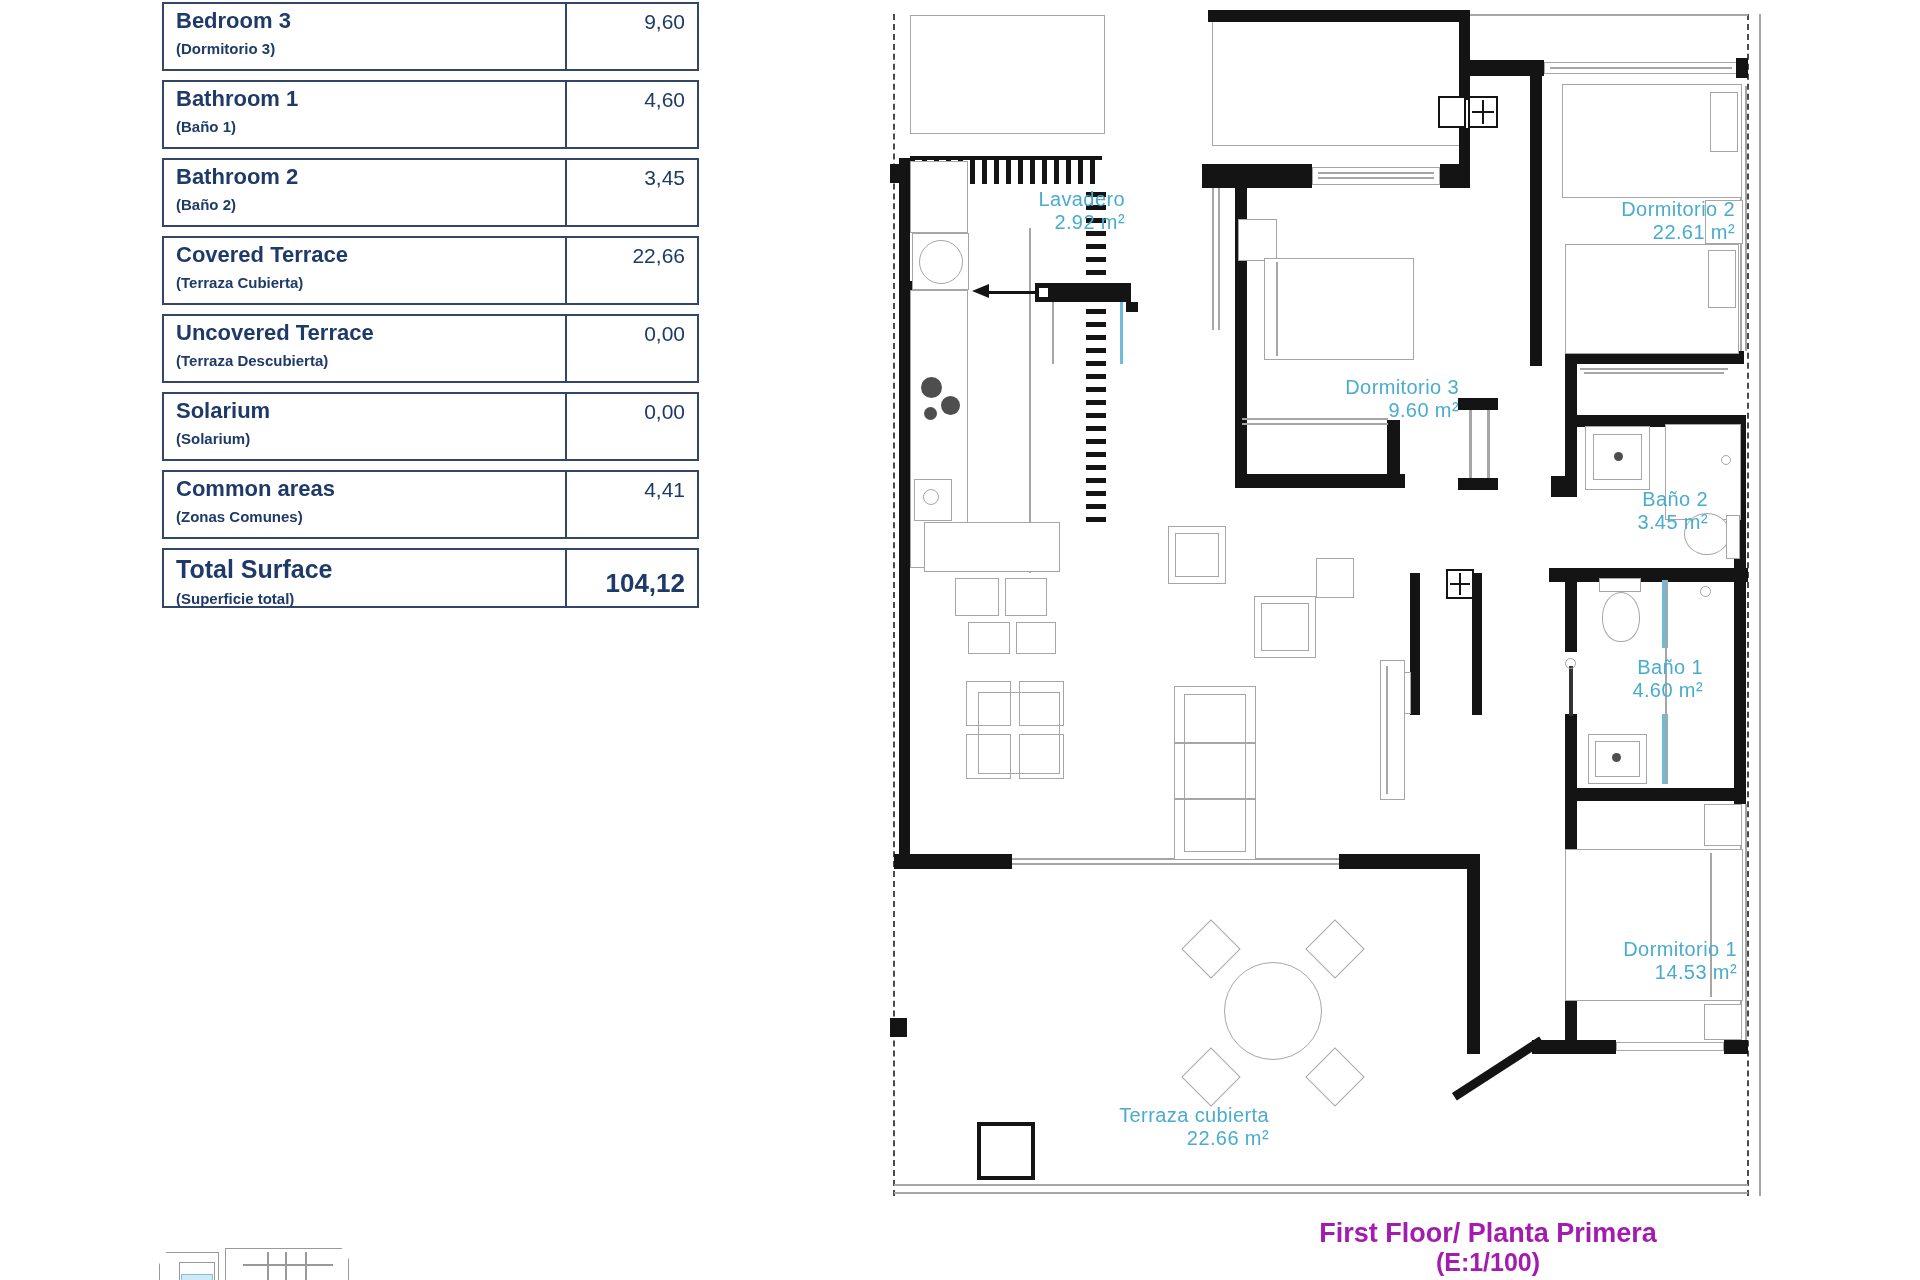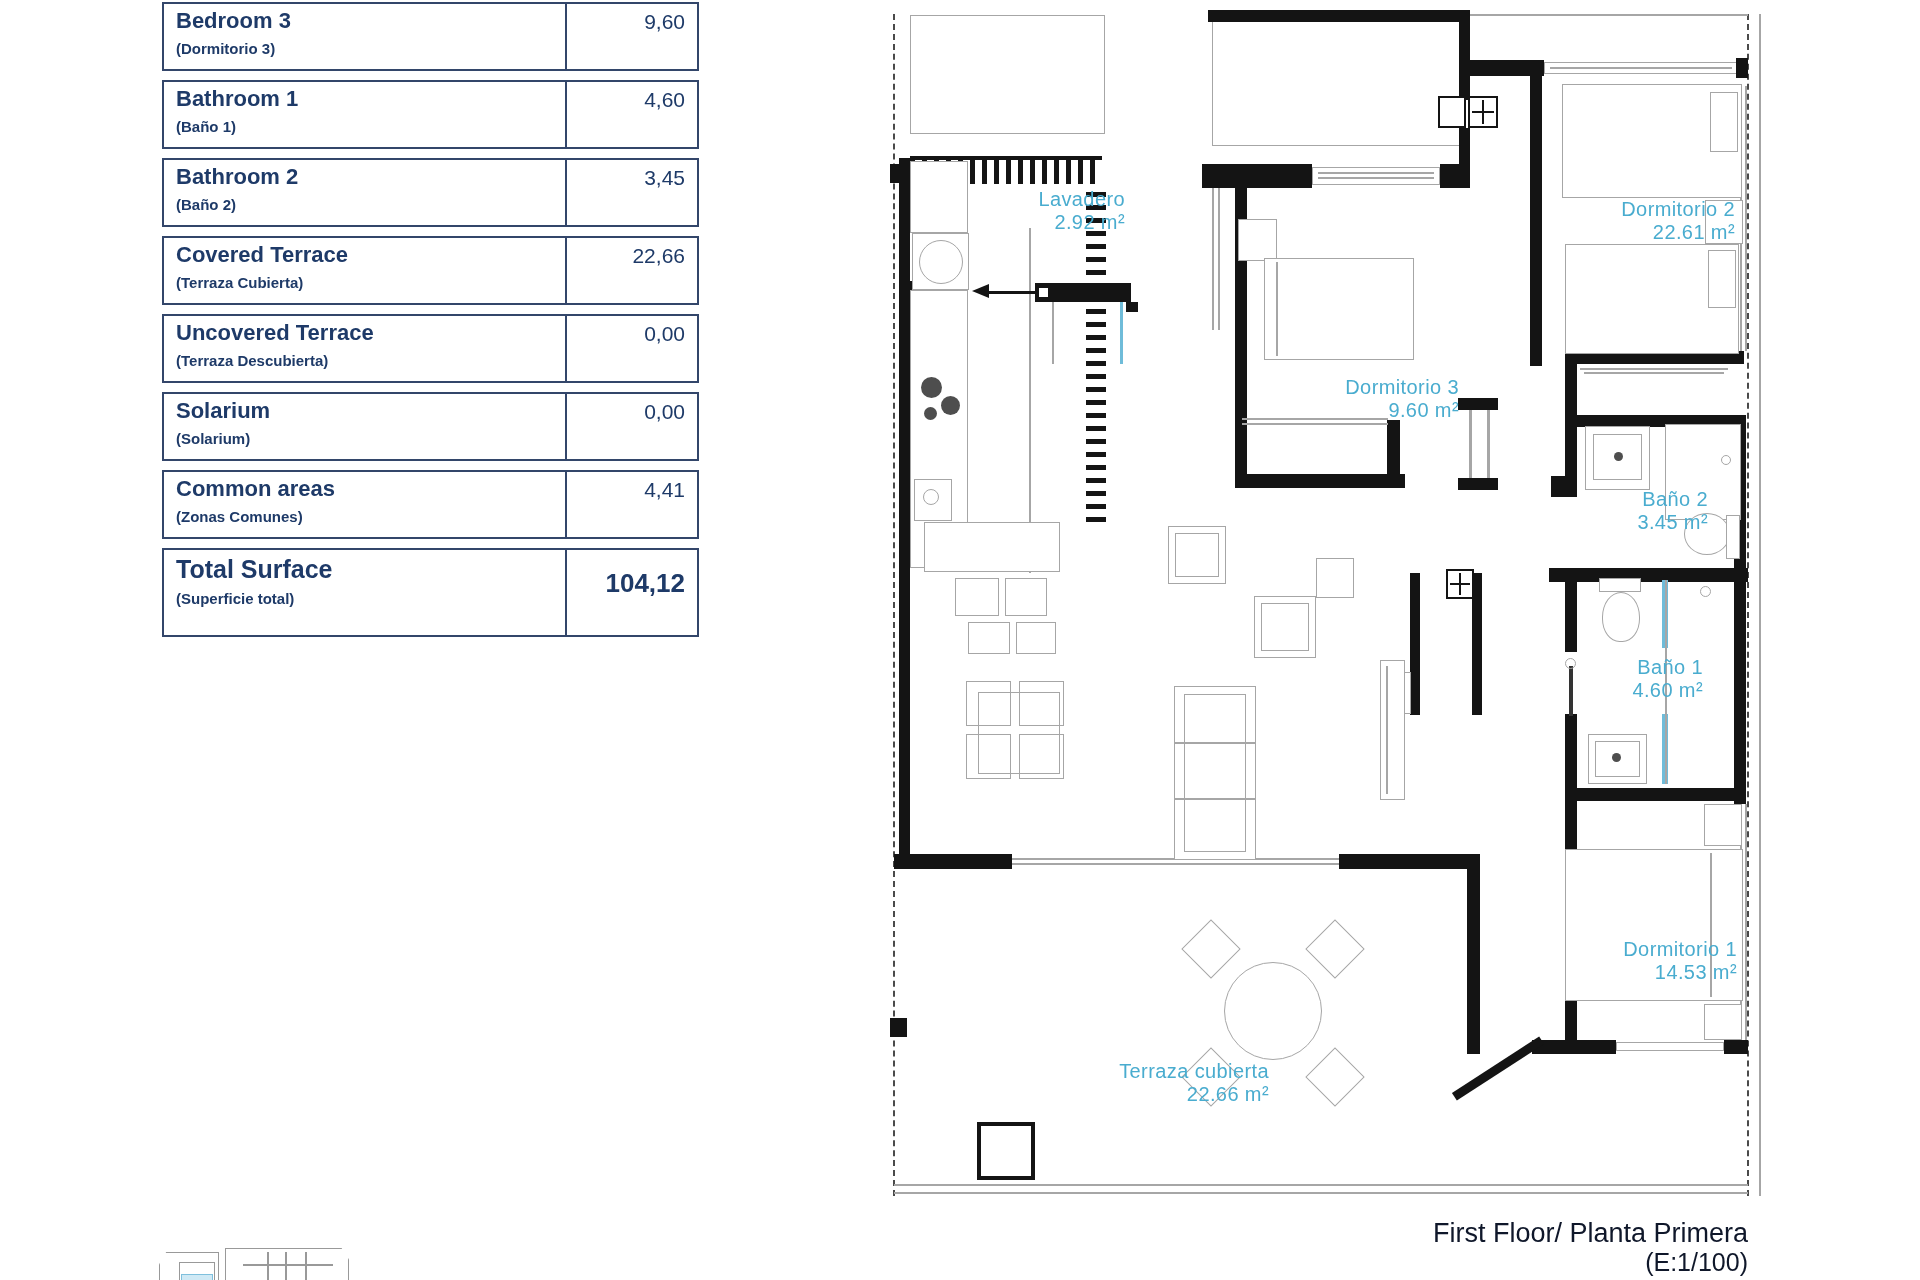--- a/index.html
+++ b/index.html
@@ -1,21 +1,21 @@
 <!DOCTYPE html>
 <html><head>
 <meta charset="utf-8">
 <style>
   html,body{margin:0;padding:0;background:#fff;}
   .stage{position:relative;width:1920px;height:1280px;background:#fff;overflow:hidden;
          font-family:"Liberation Sans", sans-serif;margin-left:22px;}
   
   .stable{position:absolute;left:140px;top:2px;width:537px;}
   .srow{display:flex;border:2px solid #33466a;background:#fff;height:69px;margin-bottom:9px;box-sizing:border-box;}
-  .srow-total{height:89px;}
+  .srow-total{height:60px;}
   .rl{flex:1;padding:4px 0 0 12px;}
   .rl .en{font-size:22px;font-weight:bold;color:#1e3a68;line-height:26px;display:block;}
   .rl .es{font-size:15px;font-weight:bold;color:#1e3a68;display:block;margin-top:6px;}
   .srow-total .en{font-size:25px;line-height:30px;}
   .rv{width:132px;border-left:2px solid #33466a;text-align:right;padding:6px 12px 0 0;font-size:21px;color:#1e3a68;box-sizing:border-box;}
   .rv-total{font-size:26px;font-weight:bold;padding-top:18px;}
   
   .w{position:absolute;background:#141414;}
   .f{position:absolute;border:1.5px solid #a6a6a6;background:#fff;box-sizing:border-box;}
   .ft{position:absolute;border:1.5px solid #a6a6a6;background:transparent;box-sizing:border-box;}
@@ -25,21 +25,21 @@
   .circ{border-radius:50%;}
   .dash{position:absolute;border-left:2px dashed #4a4a4a;width:0;}
   .plus,.psq{position:absolute;border:2.5px solid #141414;background:#fff;box-sizing:border-box;}
   .plus::before{content:"";position:absolute;left:50%;top:2px;bottom:2px;width:2px;background:#141414;transform:translateX(-50%);}
   .plus::after{content:"";position:absolute;top:50%;left:2px;right:2px;height:2px;background:#141414;transform:translateY(-50%);}
   .tooth-h{position:absolute;background:repeating-linear-gradient(90deg,#141414 0 5px,#ffffff 5px 12px);border-top:4px solid #141414;box-sizing:border-box;}
   .tooth-v{position:absolute;background:repeating-linear-gradient(0deg,#141414 0 5px,#ffffff 5px 13px);}
   .lbl{position:absolute;text-align:right;color:#49accf;font-size:20px;line-height:23px;letter-spacing:.4px;}
   .lbl span{display:block;}
   .arrowhead{position:absolute;width:0;height:0;border-top:7px solid transparent;border-bottom:7px solid transparent;border-right:17px solid #141414;}
-  .footer{position:absolute;right:194px;top:1218px;width:520px;text-align:right;color:#0f172a;font-weight:normal;}
+  .footer{position:absolute;right:194px;top:1218px;width:520px;text-align:center;color:#a21caf;font-weight:bold;}
   .footer .t1{font-size:27px;line-height:30px;display:block;}
   .footer .t2{font-size:25px;line-height:28px;display:block;}
 </style>
 </head>
 <body>
 
 <div class="stage">
 
   <div class="stable">
     <div class="srow">
@@ -272,21 +272,21 @@
       <span>3.45 m²</span>
   </div>
   <div class="lbl" style="left:1521px;top:656px;width:160px">
     <span>Baño 1</span>
       <span>4.60 m²</span>
   </div>
   <div class="lbl" style="left:1515px;top:938px;width:200px">
     <span>Dormitorio 1</span>
       <span>14.53 m²</span>
   </div>
-  <div class="lbl" style="left:1047px;top:1060px;width:200px">
+  <div class="lbl" style="left:1047px;top:1104px;width:200px">
     <span>Terraza cubierta</span>
       <span>22.66 m²</span>
   </div>
 
   <div class="footer">
     <span class="t1">First Floor/ Planta Primera</span>
     <span class="t2">(E:1/100)</span>
   </div>
 
   <div style="position:absolute;left:135px;top:1240px;width:210px;height:40px;overflow:hidden">

